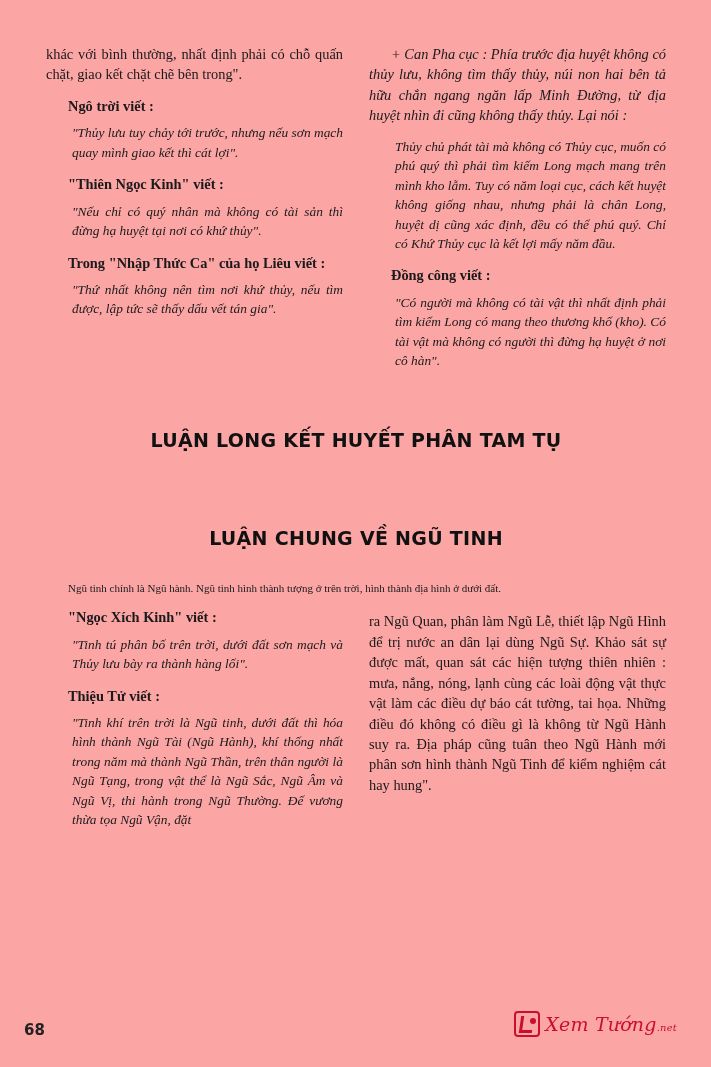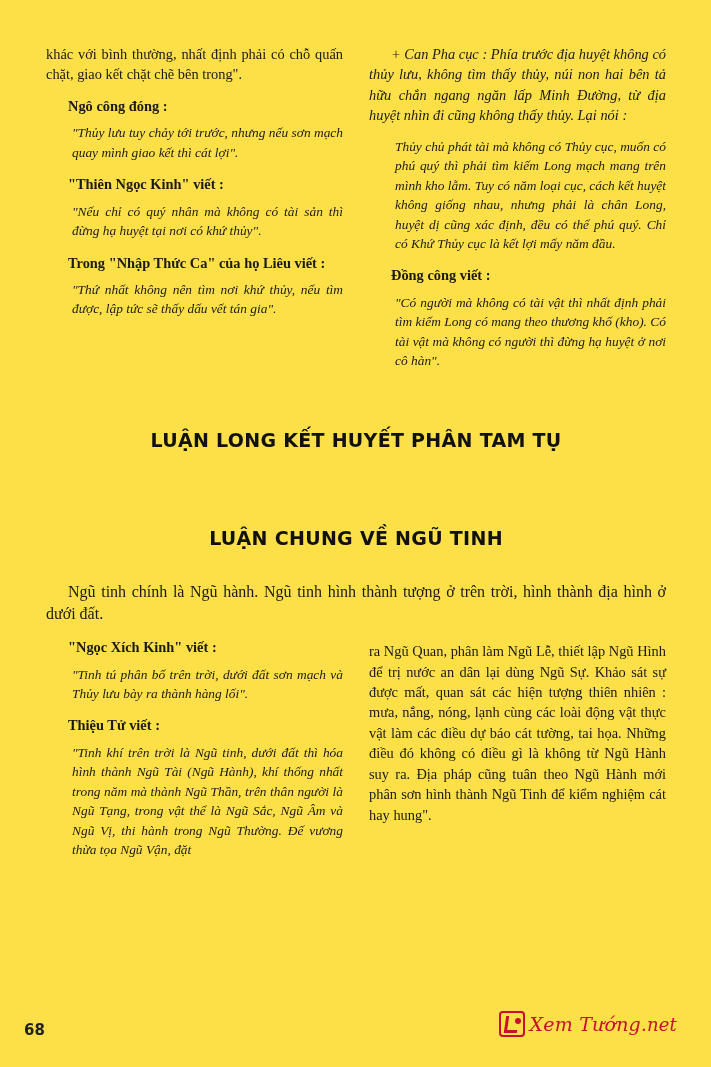--- a/index.html
+++ b/index.html
@@ -4,21 +4,21 @@
 <style>
   html, body {
     margin: 0;
     padding: 0;
     background: #ffffff;
   }
   .page {
     position: relative;
     width: 711px;
     height: 1067px;
-    background: #fde047;
+    background: #fca5a5;
     font-family: "Liberation Serif", serif;
     color: #1a1a1a;
     overflow: hidden;
   }
   .content {
     position: absolute;
     left: 46px;
     top: 44px;
     width: 620px;
   }
@@ -67,21 +67,21 @@
   }
   .sec-wrap-1 {
     margin-top: 46px;
     margin-bottom: 36px;
   }
   .sec-wrap-2 {
     margin-top: 40px;
     margin-bottom: 32px;
   }
   .full p {
-    font-size: 16px;
+    font-size: 11px;
   }
   .pagenum {
     position: absolute;
     left: 24px;
     bottom: 28px;
     font-family: "DejaVu Sans", sans-serif;
     font-size: 15px;
     font-weight: bold;
     color: #222;
   }
@@ -123,35 +123,35 @@
     border-radius: 50%;
   }
   .wm-text {
     font-family: "DejaVu Serif", serif;
     font-style: italic;
     font-size: 19px;
     color: #c8102e;
     letter-spacing: 0.2px;
   }
   .wm-text .net {
-    font-size: 18px;
+    font-size: 10px;
   }
   .spacer-top { height: 4px; }
 </style>
 </head>
 <body>
 
 <div class="page">
 
   <div class="content">
 
     <div class="cols">
       <div class="col">
         <p>khác với bình thường, nhất định phải có chỗ quấn chặt, giao kết chặt chẽ bên trong".</p>
-        <p class="lead">Ngô công đóng :</p>
+        <p class="lead">Ngô trời viết :</p>
         <p class="quote">"Thủy lưu tuy chảy tới trước, nhưng nếu sơn mạch quay mình giao kết thì cát lợi".</p>
         <p class="lead">"Thiên Ngọc Kinh" viết :</p>
         <p class="quote">"Nếu chỉ có quý nhân mà không có tài sản thì đừng hạ huyệt tại nơi có khứ thủy".</p>
         <p class="lead">Trong "Nhập Thức Ca" của họ Liêu viết :</p>
         <p class="quote">"Thứ nhất không nên tìm nơi khứ thủy, nếu tìm được, lập tức sẽ thấy dấu vết tán gia".</p>
       </div>
       <div class="col">
         <p class="ind bullet-lead">+ Can Pha cục : Phía trước địa huyệt không có thủy lưu, không tìm thấy thủy, núi non hai bên tả hữu chắn ngang ngăn lấp Minh Đường, từ địa huyệt nhìn đi cũng không thấy thủy. Lại nói :</p>
         <p class="quote">Thủy chủ phát tài mà không có Thủy cục, muốn có phú quý thì phải tìm kiếm Long mạch mang trên mình kho lẫm. Tuy có năm loại cục, cách kết huyệt không giống nhau, nhưng phải là chân Long, huyệt dị cũng xác định, đều có thể phú quý. Chỉ có Khứ Thủy cục là kết lợi mấy năm đầu.</p>
         <p class="lead">Đồng công viết :</p>

